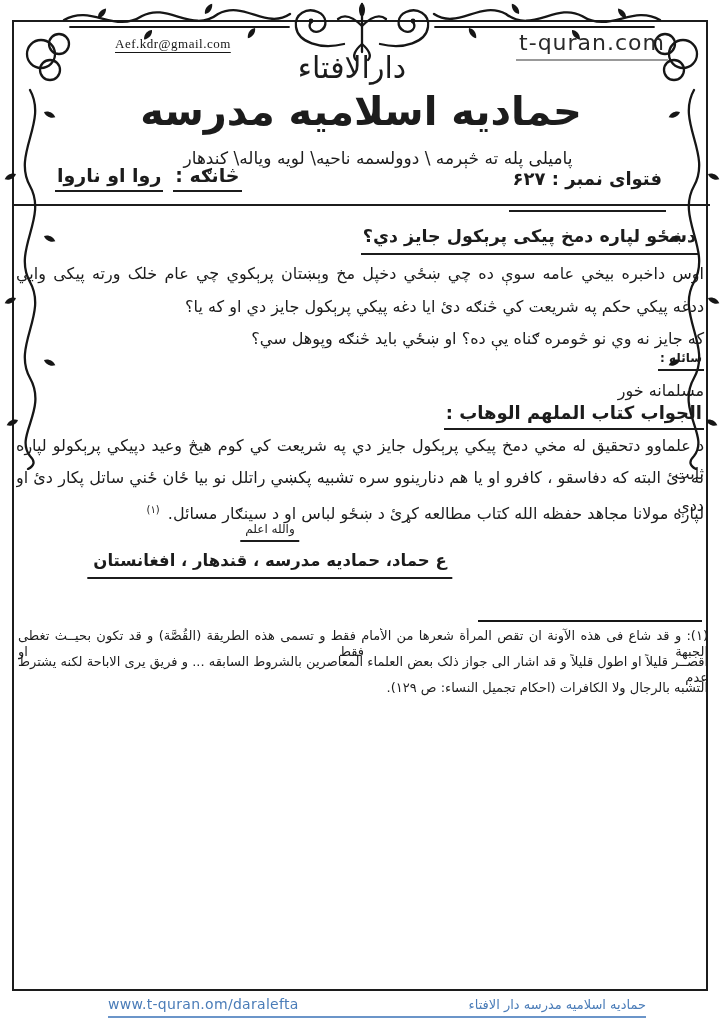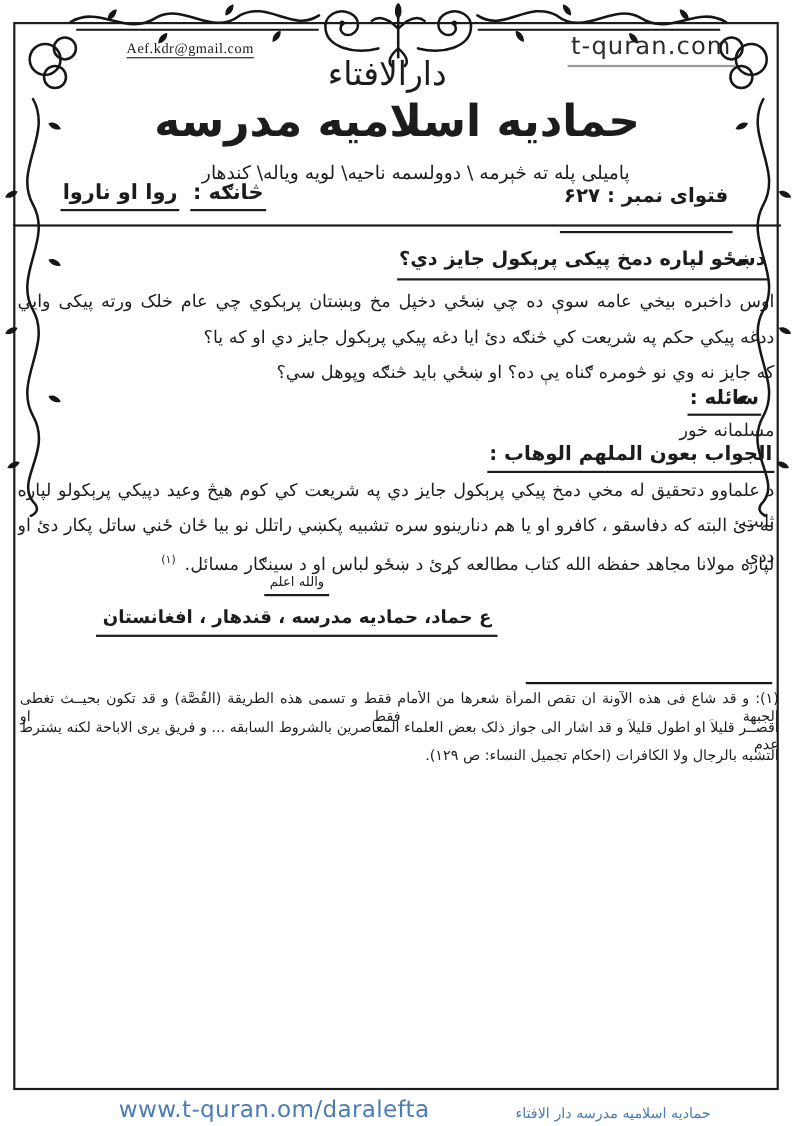--- a/index.html
+++ b/index.html
@@ -18,36 +18,36 @@
   .address{left:362px;top:148px;font-size:17px;white-space:nowrap;direction:rtl;margin-left:16px;}
   .fatwa-no{right:58px;top:168px;font-size:18px;font-weight:bold;direction:rtl;
             border-bottom:2.5px solid #1c1c1c;padding:0 4px 21px;white-space:nowrap;}
   .category{left:55px;top:164px;display:flex;direction:rtl;gap:10px;font-size:19px;font-weight:bold;}
   .category span{border-bottom:2.5px solid #1c1c1c;padding:0 2px 4px;white-space:nowrap;}
   .rtl-line{direction:rtl;font-size:16px;line-height:28px;white-space:nowrap;}
   .jline{direction:rtl;font-size:16px;line-height:28px;left:16px;right:20px;
          text-align:justify;text-align-last:justify;overflow:hidden;}
   .q-title{right:26px;top:226px;font-size:17.5px;font-weight:bold;direction:rtl;
            border-bottom:2.2px solid #1c1c1c;padding:0 2px 7px;white-space:nowrap;}
-  .asker-label{right:32px;top:351px;font-size:18px;font-weight:bold;direction:rtl;
+  .asker-label{right:20px;top:351px;font-size:12px;font-weight:bold;direction:rtl;
                border-bottom:2.2px solid #1c1c1c;padding:0 2px 4px;}
   .asker-name{right:20px;top:381px;font-size:16px;direction:rtl;}
   .ans-head{right:20px;top:402px;font-size:18px;font-weight:bold;direction:rtl;
             border-bottom:2.2px solid #1c1c1c;padding:0 2px 5px;}
   .tasliya{left:270px;top:522px;font-size:12px;font-weight:normal;direction:rtl;
            border-bottom:2.2px solid #1c1c1c;padding:0 5px 4px;white-space:nowrap;}
   .signature{left:270px;top:551px;font-size:16.5px;font-weight:bold;direction:rtl;
              border-bottom:2.4px solid #1c1c1c;padding:0 6px 7px;white-space:nowrap;}
   .fn-divider{left:478px;top:620px;width:224px;height:0;border-top:2px solid #161616;}
   .fn{font-size:13px;line-height:16px;}
   .fn.jline{left:18px;right:16px;}
   sup.fn-mark{font-size:10px;vertical-align:super;margin-right:3px;}
   .footer{left:108px;top:996px;width:538px;display:flex;justify-content:space-between;
           align-items:flex-end;border-bottom:2px solid #6b95c9;padding-bottom:4px;color:#4a7cb8;}
-  .footer .url{font-size:21px;direction:ltr;letter-spacing:.3px;}
+  .footer .url{font-size:14px;direction:ltr;letter-spacing:.3px;}
   .footer .org{font-size:13px;direction:rtl;}
 </style>
 </head>
 <body>
 
 <div class="abs frame"></div>
 <div class="abs divider"></div>
 
 <svg class="abs ornament" viewBox="0 0 724 470" aria-hidden="true">
   <defs>
@@ -110,21 +110,21 @@
 </div>
 
 <div class="abs q-title">دښځو لپاره دمخ پیکی پرېکول جایز دي؟</div>
 <div class="abs jline" style="top:260px">اوس داخبره بیخي عامه سوې ده چي ښځي دخپل مخ وېښتان پرېکوي چي عام خلک ورته پیکی وايي</div>
 <div class="abs rtl-line" style="top:293px;right:20px">ددغه پیکي حکم په شریعت کي څنګه دئ ایا دغه پیکي پرېکول جایز دي او که یا؟</div>
 <div class="abs rtl-line" style="top:325px;right:20px">که جایز نه وي نو څومره ګناه یې ده؟ او ښځي باید څنګه وپوهل سي؟</div>
 
 <div class="abs asker-label">سائله :</div>
 <div class="abs asker-name">مسلمانه خور</div>
 
-<div class="abs ans-head">الجواب بعون الملهم الوهاب :</div>
+<div class="abs ans-head">الجواب کتاب الملهم الوهاب :</div>
 <div class="abs jline" style="top:432px">د علماوو دتحقیق له مخي دمخ پیکي پرېکول جایز دي په شریعت کي کوم هیڅ وعید دپیکي پرېکولو لپاره ثابت</div>
 <div class="abs jline" style="top:464px">نه دئ البته که دفاسقو ، کافرو او یا هم دنارینوو سره تشبیه پکښي راتلل نو بیا ځان ځني ساتل پکار دئ او ددې</div>
 <div class="abs rtl-line" style="top:496px;right:20px">
   <span>لپاره مولانا مجاهد حفظه الله کتاب مطالعه کړئ د ښځو لباس او د سینګار مسائل.</span>
   <sup class="fn-mark">(١)</sup>
 </div>
 
 <div class="abs ctr tasliya">والله اعلم</div>
 <div class="abs ctr signature">ع حماد، حماديه مدرسه ، قندهار ، افغانستان</div>
 

